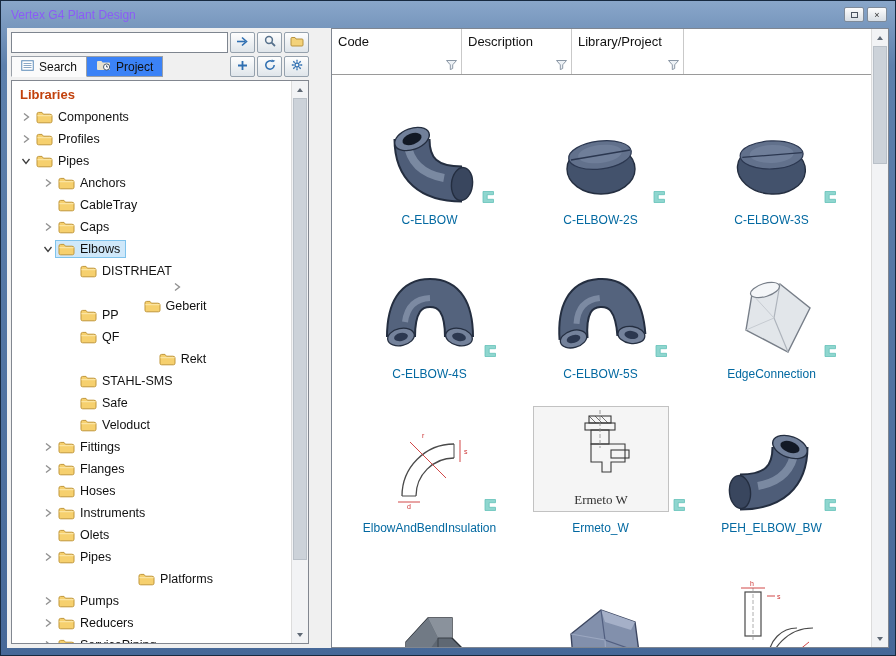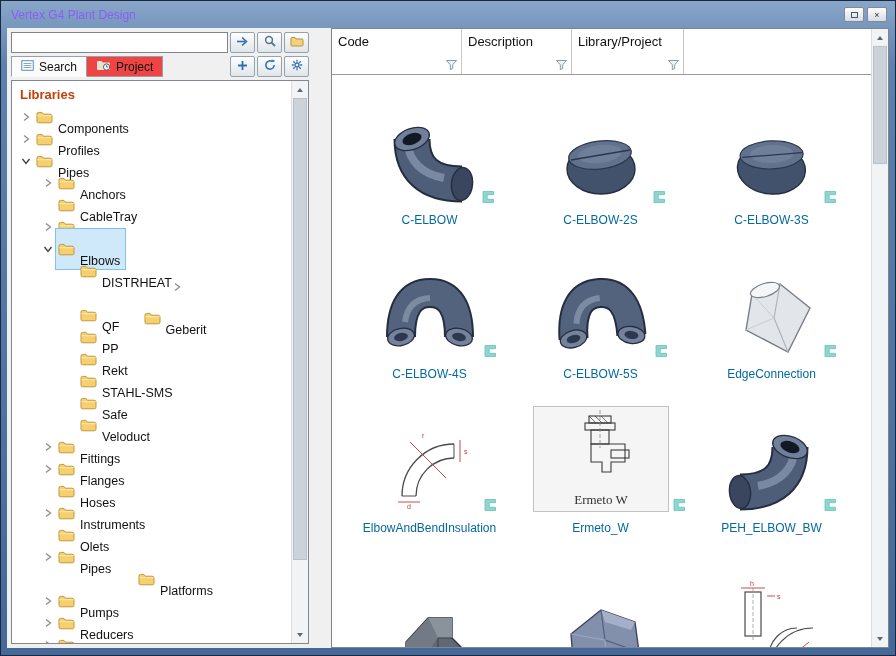--- a/index.html
+++ b/index.html
@@ -32,33 +32,33 @@
     width: 25px; height: 21px; border: 1px solid #95a1ad; border-radius: 2px;
     background: linear-gradient(#fefefe, #dfe5ea);
     display: flex; align-items: center; justify-content: center; padding: 0; cursor: default;
   }
   .tab-row { display: flex; align-items: flex-end; margin-top: 3px; gap: 0; }
   .tab {
     height: 21px; padding: 0 9px; display: flex; align-items: center; gap: 5px;
     border: 1px solid #9aa0a8; font-size: 12px;
   }
   .tab.active { background: #fbfbfb; border-bottom-color: #fbfbfb; z-index: 2; }
-  .tab.inactive { background: #ef4444; margin-left: -1px; }
+  .tab.inactive { background: #3b82f6; margin-left: -1px; }
   .tab-spacer { flex: 1; }
   .tab-row .tool-btn { margin-left: 2px; }
 
   .tree-wrap { flex: 1; margin-top: 3px; border: 1px solid #828790; background: #fff; position: relative; overflow: hidden; }
   .tree-scrollable { position: absolute; inset: 0 17px 0 0; overflow: hidden; }
   .tree-header { font-weight: bold; font-size: 13px; color: #c2410c; padding: 6px 0 4px 8px; }
   .tree-row { height: 22px; display: flex; align-items: center; white-space: nowrap; }
   .chev { width: 15px; flex: 0 0 15px; display: inline-flex; justify-content: center; }
   .hl { display: inline-flex; align-items: center; gap: 5px; padding: 1px 5px 1px 2px; border: 1px solid transparent; }
   .tree-row.selected .hl { background: #cfe8fa; border-color: #7fc3ec; }
   .folder { display: inline-flex; }
-  .tlabel { font-size: 12.5px; margin-top: 24px; }
+  .tlabel { font-size: 12.5px; }
 
   
   .scrollbar { width: 17px; flex: 0 0 17px; background: #f2f3f5; border-left: 1px solid #dcdcdc; position: relative; }
   .tree-sb { position: absolute; right: 0; top: 0; bottom: 0; }
   .sb-btn { position: absolute; left: 0; right: 0; height: 17px; display: flex; align-items: center; justify-content: center; }
   .sb-btn.top { top: 0; } .sb-btn.bottom { bottom: 0; }
   .arr { width: 0; height: 0; border-left: 3.5px solid transparent; border-right: 3.5px solid transparent; }
   .arr.up { border-bottom: 4.5px solid #5f6975; }
   .arr.down { border-top: 4.5px solid #5f6975; }
   .sb-thumb { position: absolute; left: 1px; right: 1px; background: #ccd2d9; border: 1px solid #b9c0c8; }
@@ -299,36 +299,36 @@
               </div>
               <div class="tree-row" style="padding-left: 50px;">
                 <span class="chev"></span>
                 <span class="hl">
                   <span class="folder">
                     <svg width="17" height="13" viewBox="0 0 17 13">
                       <path d="M1 3 Q1 1.4 2.6 1.4 h3.4 l1.4 1.8 h6.4 Q16 3.2 16 4.8 v5.4 Q16 11.8 14.4 11.8 H2.6 Q1 11.8 1 10.2 Z" fill="#f6d06e" stroke="#c1973b"></path>
                       <path d="M1.4 4.7 h14.2" stroke="#fce9ad" stroke-width="1"></path>
                     </svg>
                   </span>
+                  <span class="tlabel">PP</span>
+                </span>
+              </div>
+              <div class="tree-row" style="padding-left: 50px;">
+                <span class="chev"></span>
+                <span class="hl">
+                  <span class="folder">
+                    <svg width="17" height="13" viewBox="0 0 17 13">
+                      <path d="M1 3 Q1 1.4 2.6 1.4 h3.4 l1.4 1.8 h6.4 Q16 3.2 16 4.8 v5.4 Q16 11.8 14.4 11.8 H2.6 Q1 11.8 1 10.2 Z" fill="#f6d06e" stroke="#c1973b"></path>
+                      <path d="M1.4 4.7 h14.2" stroke="#fce9ad" stroke-width="1"></path>
+                    </svg>
+                  </span>
                   <span class="tlabel">QF</span>
                 </span>
               </div>
-              <div class="tree-row" style="padding-left: 50px;">
-                <span class="chev"></span>
-                <span class="hl">
-                  <span class="folder">
-                    <svg width="17" height="13" viewBox="0 0 17 13">
-                      <path d="M1 3 Q1 1.4 2.6 1.4 h3.4 l1.4 1.8 h6.4 Q16 3.2 16 4.8 v5.4 Q16 11.8 14.4 11.8 H2.6 Q1 11.8 1 10.2 Z" fill="#f6d06e" stroke="#c1973b"></path>
-                      <path d="M1.4 4.7 h14.2" stroke="#fce9ad" stroke-width="1"></path>
-                    </svg>
-                  </span>
-                  <span class="tlabel">PP</span>
-                </span>
-              </div>
-              <div class="tree-row" style="padding-left: 50px;">
+              <div class="tree-row" style="padding-left: 50px; justify-content: center;">
                 <span class="chev"></span>
                 <span class="hl">
                   <span class="folder">
                     <svg width="17" height="13" viewBox="0 0 17 13">
                       <path d="M1 3 Q1 1.4 2.6 1.4 h3.4 l1.4 1.8 h6.4 Q16 3.2 16 4.8 v5.4 Q16 11.8 14.4 11.8 H2.6 Q1 11.8 1 10.2 Z" fill="#f6d06e" stroke="#c1973b"></path>
                       <path d="M1.4 4.7 h14.2" stroke="#fce9ad" stroke-width="1"></path>
                     </svg>
                   </span>
                   <span class="tlabel">Rekt</span>
                 </span>

